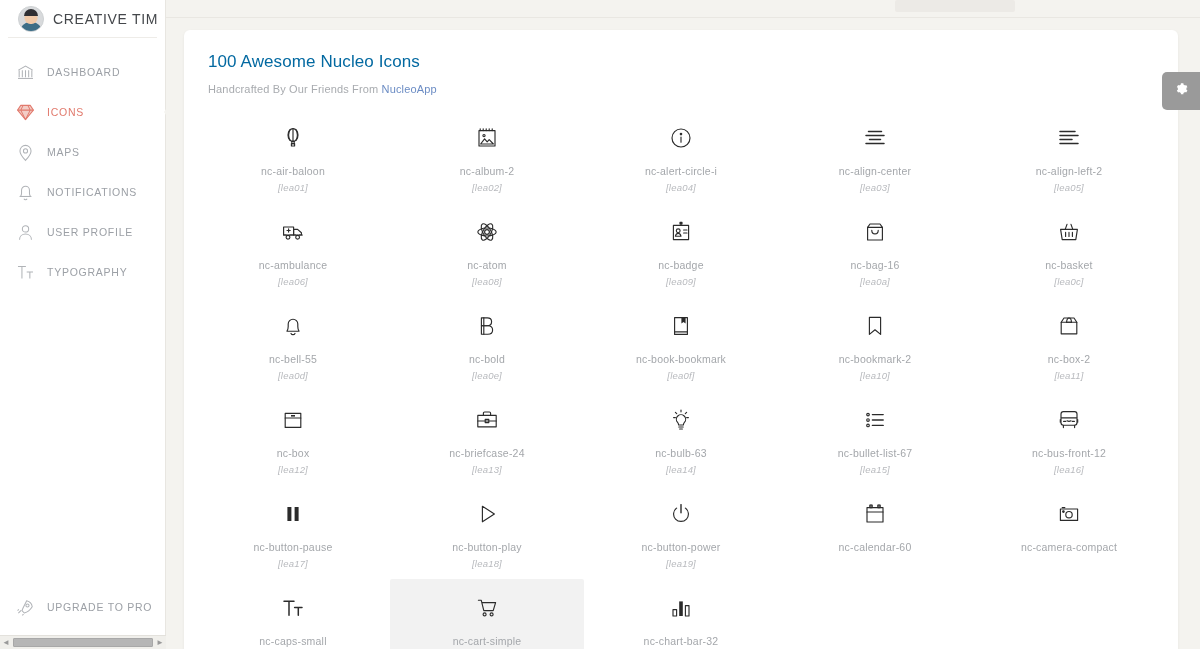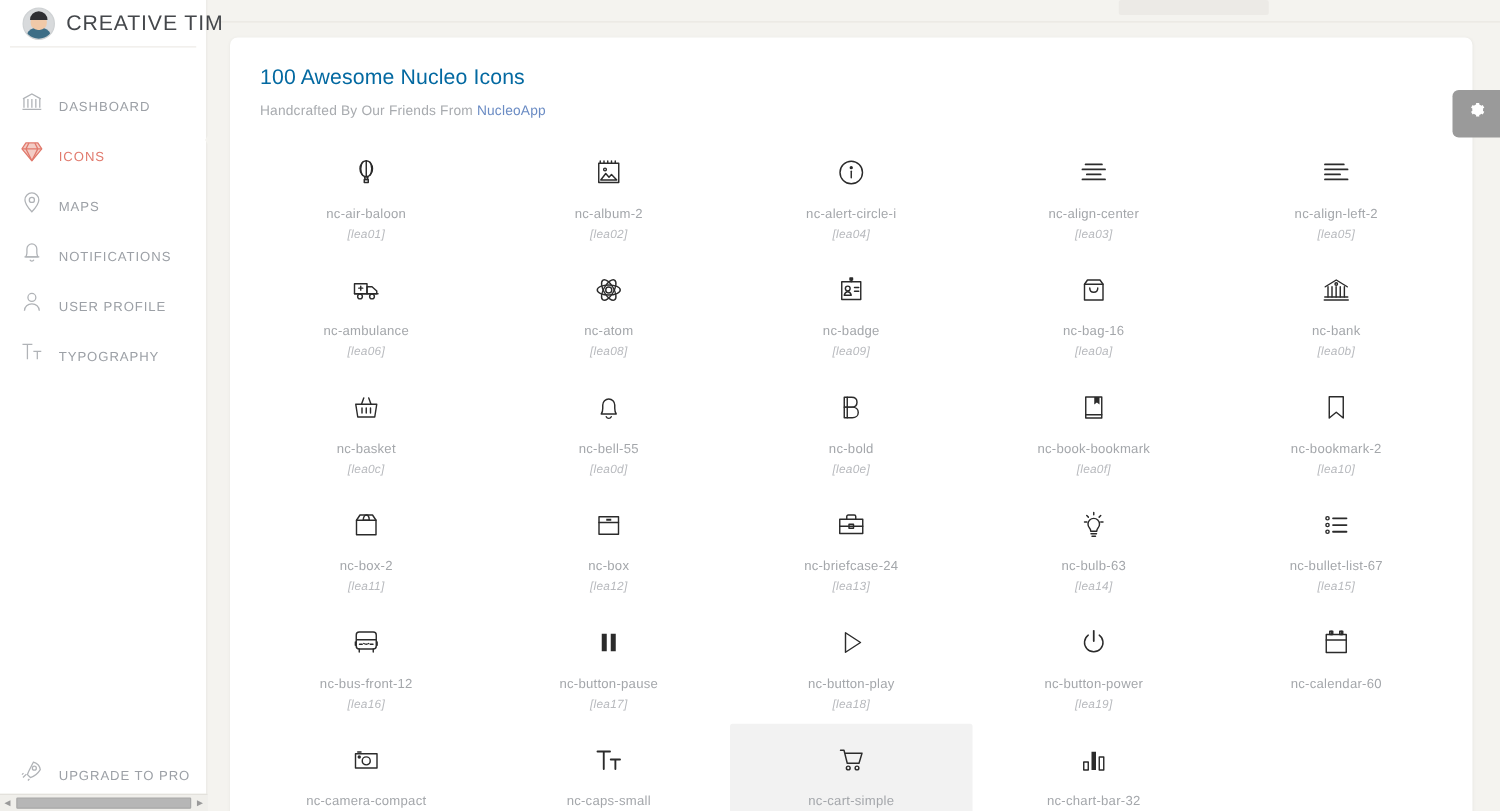--- a/index.html
+++ b/index.html
@@ -44,28 +44,28 @@
     width: 14px; height: 7px; border-radius: 7px 7px 0 0;
     background: #2f2f33;
   }
   .avatar .body {
     position: absolute; left: 50%; bottom: -2px; transform: translateX(-50%);
     width: 22px; height: 11px; border-radius: 10px 10px 0 0;
     background: #3c6d86;
   }
   .brand-name {
     margin-left: 9px;
-    font-size: 17px; letter-spacing: .7px;
+    font-size: 14px; letter-spacing: .7px;
     color: #44474b; white-space: nowrap;
   }
 
   .nav { padding-top: 14px; flex: 1 1 auto; }
   .nav-item {
     position: relative;
-    display: flex; align-items: flex-end;
+    display: flex; align-items: center;
     height: 40px; padding-left: 14px;
     color: #9ca0a6; cursor: pointer;
   }
   .nav-item .ico {
     width: 22px; height: 22px;
     display: flex; align-items: center; justify-content: center;
     flex: 0 0 22px;
   }
   .nav-item .ico svg { display: block; }
   .nav-label {
@@ -393,32 +393,20 @@
                 <path d="M4.6 7.4L7 4h10l2.4 3.4"></path>
                 <path d="M8.8 10.4c0 2 1.4 3.4 3.2 3.4s3.2-1.4 3.2-3.4"></path>
               </svg>
             </div>
             <div class="nm">nc-bag-16</div>
             <div class="code">[lea0a]</div>
           </div>
           <div class="cell">
             <div class="glyph">
               <svg width="24" height="24" viewBox="0 0 24 24" fill="none" stroke="#2b2b2b" stroke-width="1.15" stroke-linecap="round" stroke-linejoin="round">
-                <path d="M3.2 9.4L12 4l8.8 5.4"></path>
-                <path d="M5.4 9.4v8.2M8.6 9.4v8.2M11.9 9.4v8.2M15.2 9.4v8.2M18.5 9.4v8.2"></path>
-                <path d="M2.8 17.6h18.4M2.4 20h19.2"></path>
-                <circle cx="12" cy="7.2" r="1"></circle>
-              </svg>
-            </div>
-            <div class="nm">nc-bank</div>
-            <div class="code">[lea0b]</div>
-          </div>
-          <div class="cell">
-            <div class="glyph">
-              <svg width="24" height="24" viewBox="0 0 24 24" fill="none" stroke="#2b2b2b" stroke-width="1.15" stroke-linecap="round" stroke-linejoin="round">
                 <path d="M3.6 9.4h16.8l-1.6 10.2H5.2z"></path>
                 <path d="M8.2 9.4L10 4.4M15.8 9.4L14 4.4"></path>
                 <path d="M8.6 12.4v4M12 12.4v4M15.4 12.4v4"></path>
               </svg>
             </div>
             <div class="nm">nc-basket</div>
             <div class="code">[lea0c]</div>
           </div>
           <div class="cell">
             <div class="glyph">

